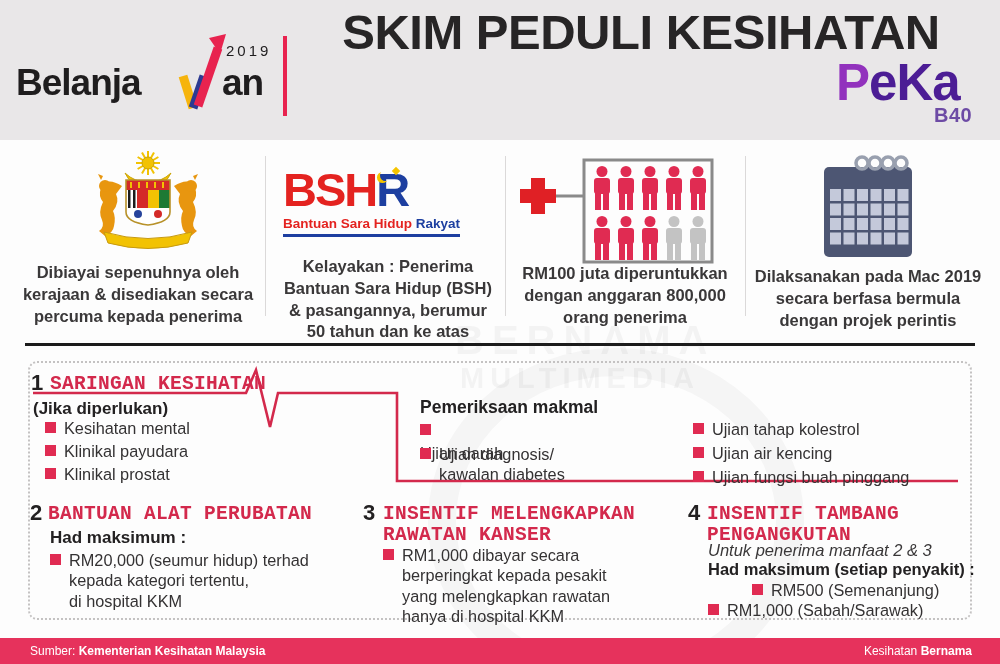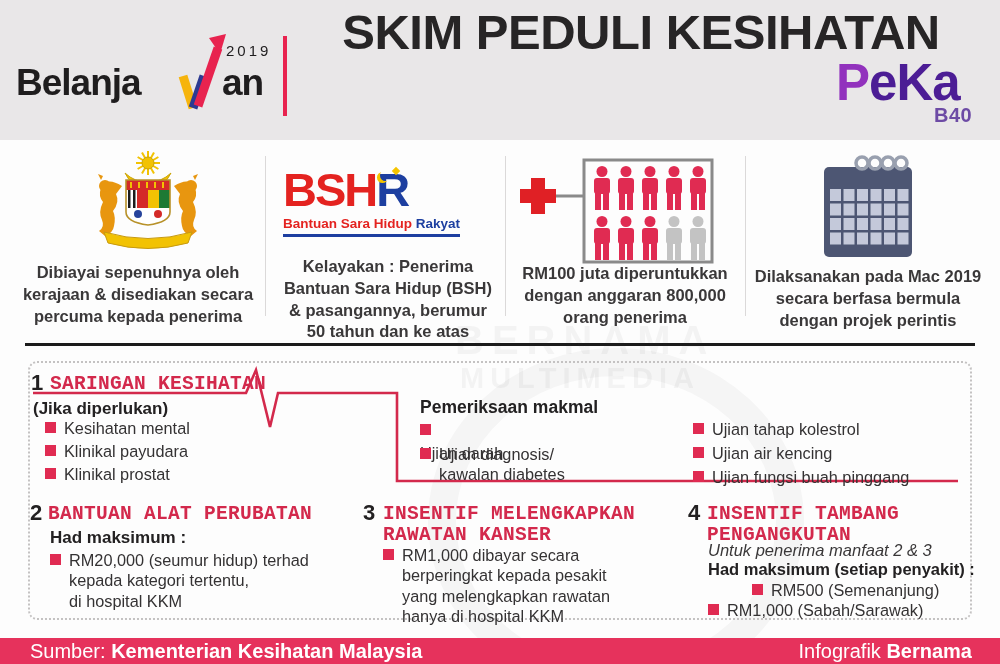--- a/index.html
+++ b/index.html
@@ -46,21 +46,21 @@
              line-height:1.06;white-space:pre-line;font-family:Liberation Mono, monospace;}
   .sec-sub{position:absolute;font-size:17px;font-weight:800;color:#232122;line-height:1;}
   .sec-note{position:absolute;font-size:16.5px;font-style:italic;font-weight:500;color:#3a3839;line-height:1;}
   .bullet{position:absolute;display:flex;gap:8px;align-items:flex-start;}
   .sq{width:11px;height:11px;background:#e02b52;margin-top:4px;flex:none;}
   .bt{font-size:16.3px;font-weight:500;color:#343233;line-height:1.25;white-space:pre-line;}
   .lab-head{position:absolute;font-size:17.5px;font-weight:800;color:#232122;line-height:1;}
   .ecg{position:absolute;left:0;top:0;pointer-events:none;}
   
   .footer{position:absolute;left:0;top:638px;width:1000px;height:26px;background:#e6325c;color:#ffffff;
-          font-size:20px;line-height:26px;}
+          font-size:12px;line-height:26px;}
   .footer .src{position:absolute;left:30px;font-weight:500;}
   .footer .crd{position:absolute;right:28px;font-weight:500;}
   .fw-b{font-weight:800;}
 </style>
 </head>
 <body>
 
 <div id="stage">
 
   <div class="header">
@@ -299,16 +299,16 @@
       <span class="sq"></span>
       <span class="bt">RM500 (Semenanjung)</span>
     </div>
   <div class="bullet" style="left:708px;top:600px;">
       <span class="sq"></span>
       <span class="bt">RM1,000 (Sabah/Sarawak)</span>
     </div>
 
   <div class="footer">
     <div class="src"><span>Sumber: </span><span class="fw-b">Kementerian Kesihatan Malaysia</span></div>
-    <div class="crd"><span>Infografik </span><span class="fw-b">Bernama</span></div>
+    <div class="crd"><span>Kesihatan </span><span class="fw-b">Bernama</span></div>
   </div>
 
 </div>
 
 </body></html>

